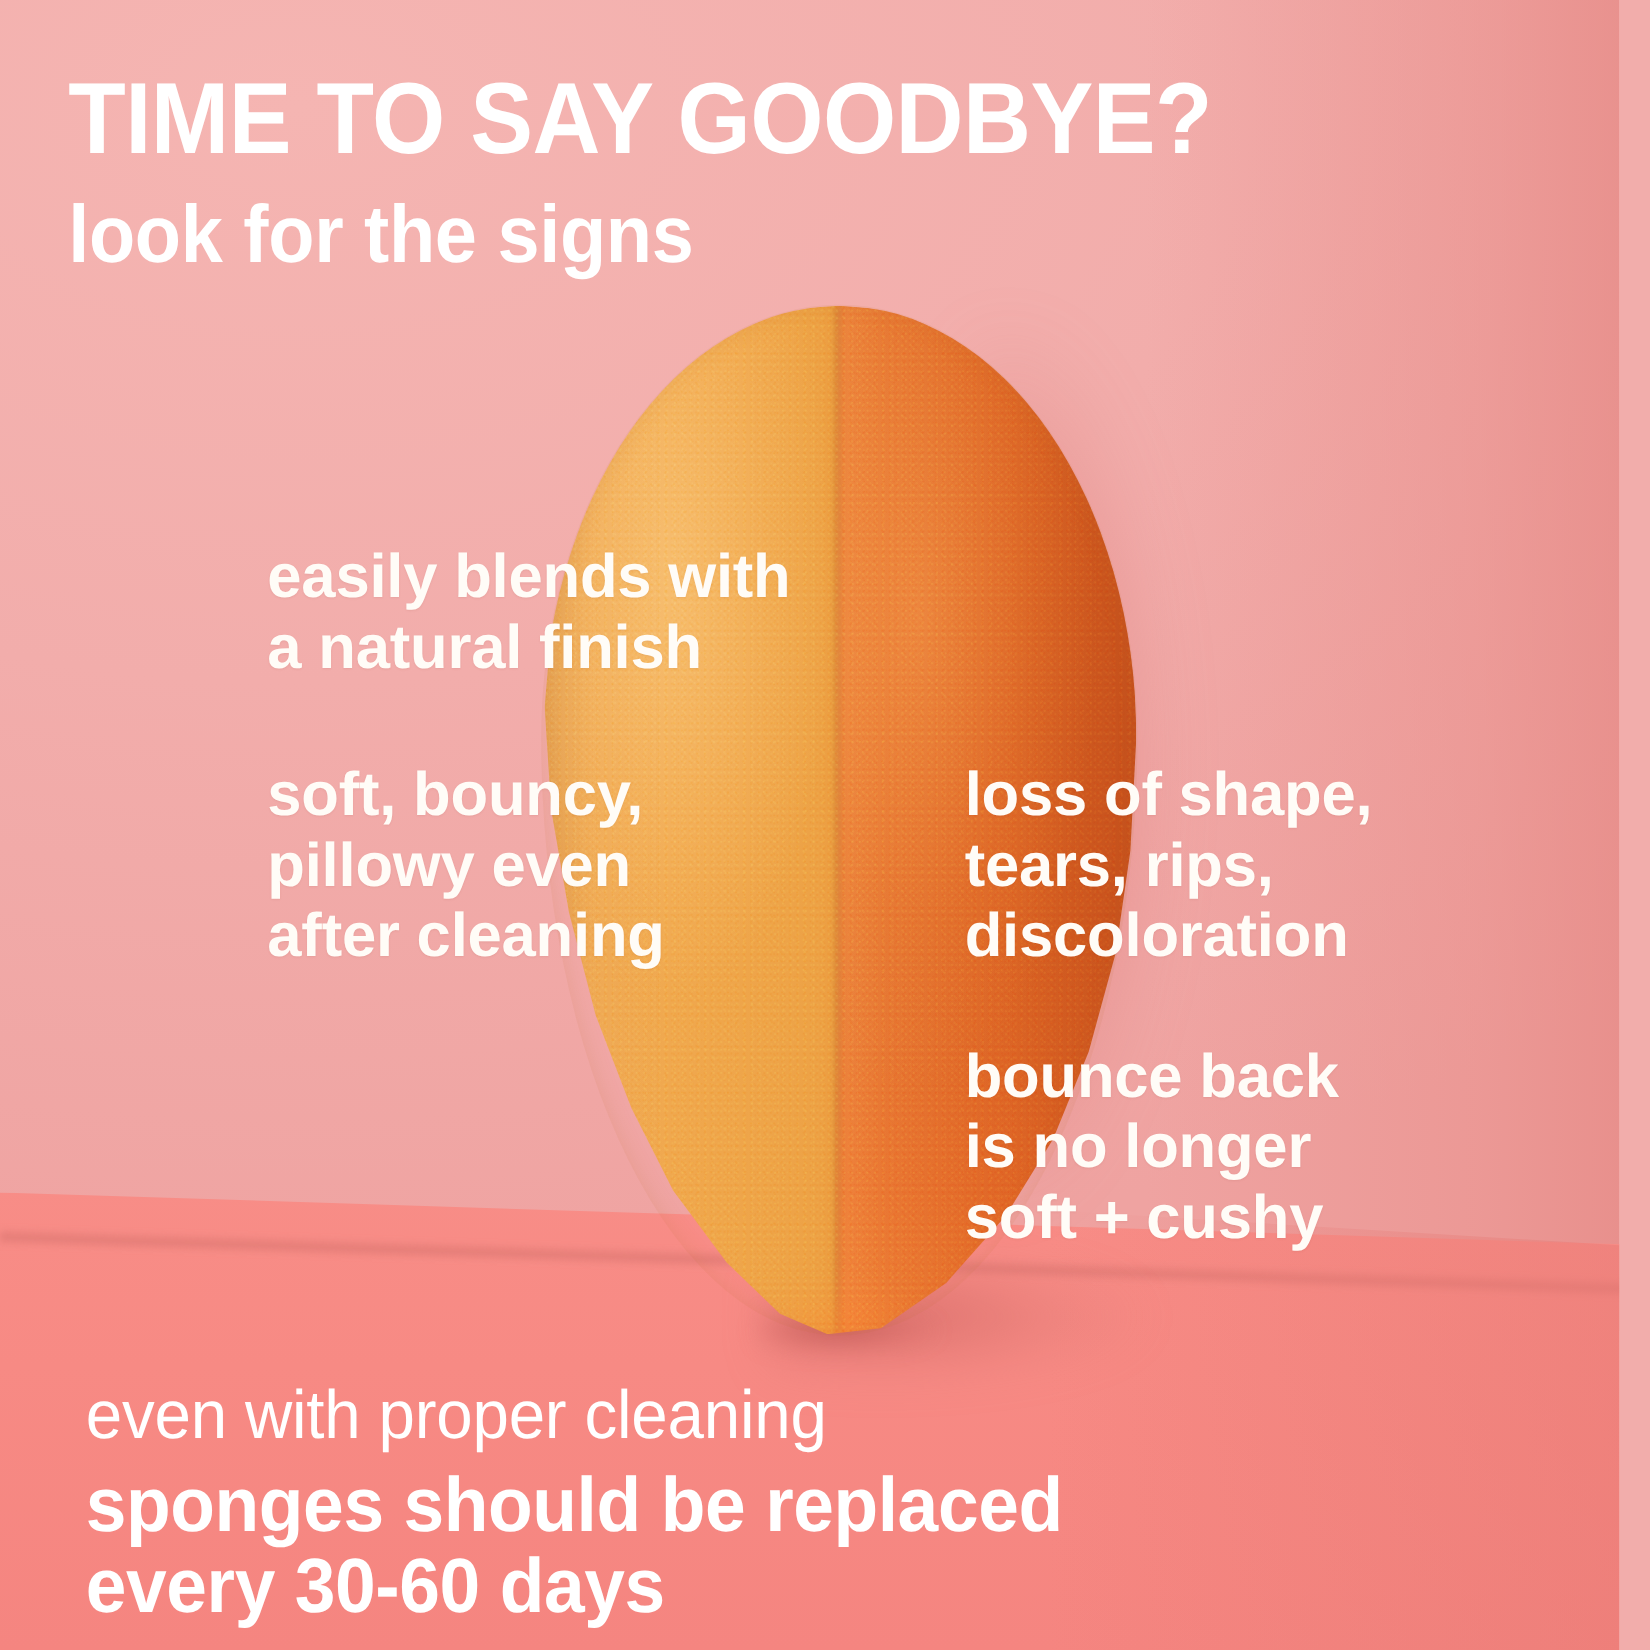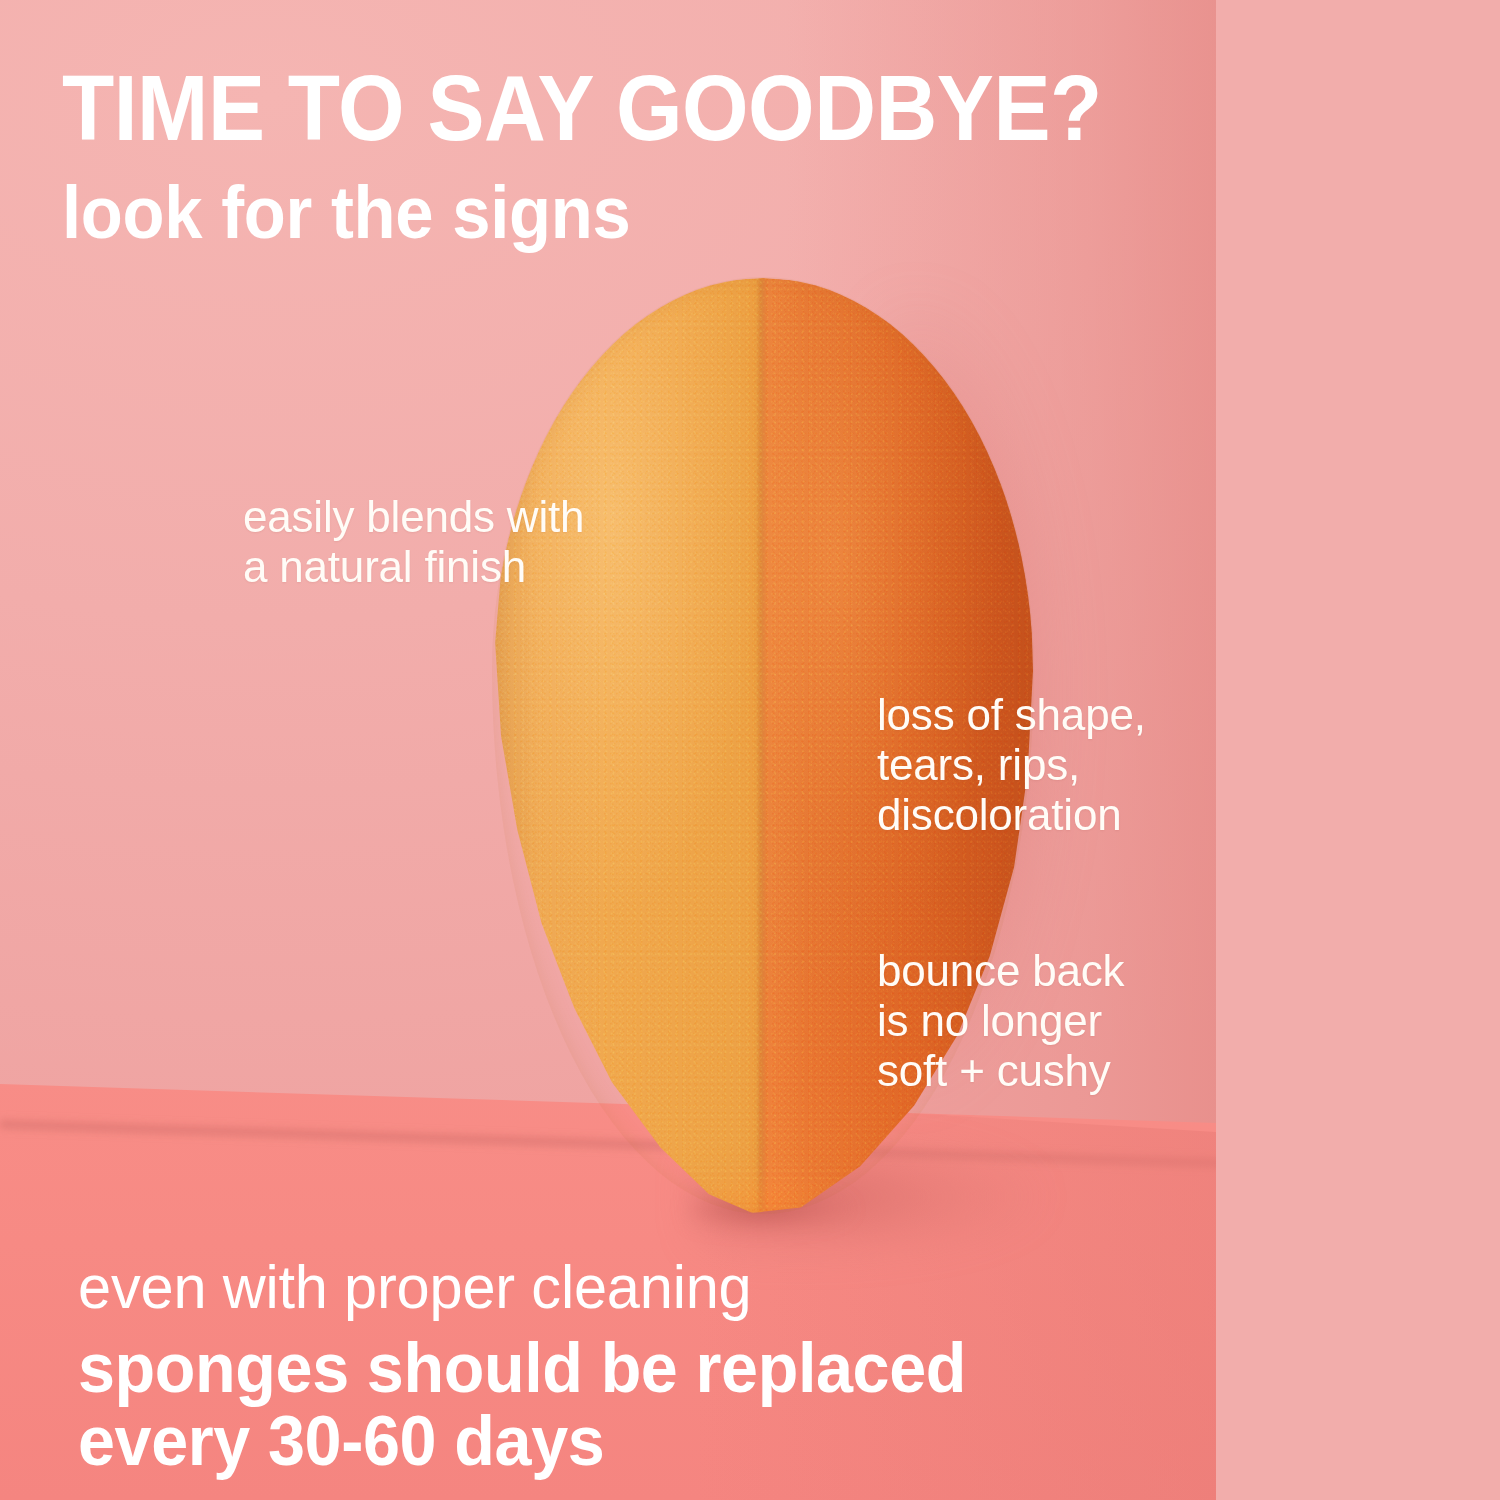--- a/index.html
+++ b/index.html
@@ -6,21 +6,21 @@
   * { margin:0; padding:0; box-sizing:border-box; }
   html, body {
     width:1500px; height:1500px;
     overflow:hidden;
     background:#F2ADAB;
     font-family:"Liberation Sans", sans-serif;
   }
 
   #stage {
     position:relative;
-    width:1216px; height:1500px;
+    width:1472px; height:1500px;
     overflow:hidden;
     background:#F2ADAB;
   }
 
   
   .wall {
     position:absolute; left:0; top:0; width:1500px; height:1210px;
     background:
       radial-gradient(120% 90% at 18% 8%, #F5B5B2 0%, #F2ADAB 48%, #EFA3A1 100%);
   }
@@ -155,23 +155,23 @@
     left:62px; top:176px;
     font-size:74px; line-height:1.0;
     font-weight:700;
     letter-spacing:-0.3px;
     transform:scaleX(0.93);
     transform-origin:left top;
     white-space:nowrap;
   }
 
   .callout {
-    font-size:44px;
+    font-size:56px;
     line-height:1.14;
-    font-weight:400;
+    font-weight:700;
     letter-spacing:-0.2px;
     color:#FFFCF7;
     white-space:pre-line;
     text-shadow:0 1px 2px rgba(150,70,60,0.10);
   }
   #callout-blend     { left:243px;  top:492px; }
   #callout-soft      { left:243px;  top:690px; }
   #callout-loss      { left:877px;  top:690px; }
   #callout-bounce    { left:877px;  top:946px; }
 
@@ -215,20 +215,23 @@
       </div>
       <div class="sponge-edge-soft"></div>
     </div>
   </div>
 
   <div class="txt" id="headline">TIME TO SAY GOODBYE?</div>
   <div class="txt" id="subhead">look for the signs</div>
 
   <div class="txt callout" id="callout-blend">easily blends with
 a natural finish</div>
+  <div class="txt callout" id="callout-soft">soft, bouncy,
+pillowy even
+after cleaning</div>
 
   <div class="txt callout" id="callout-loss">loss of shape,
 tears, rips,
 discoloration</div>
   <div class="txt callout" id="callout-bounce">bounce back
 is no longer
 soft + cushy</div>
 
   <div class="txt" id="footer">
     <div id="footer-line1">even with proper cleaning</div>

